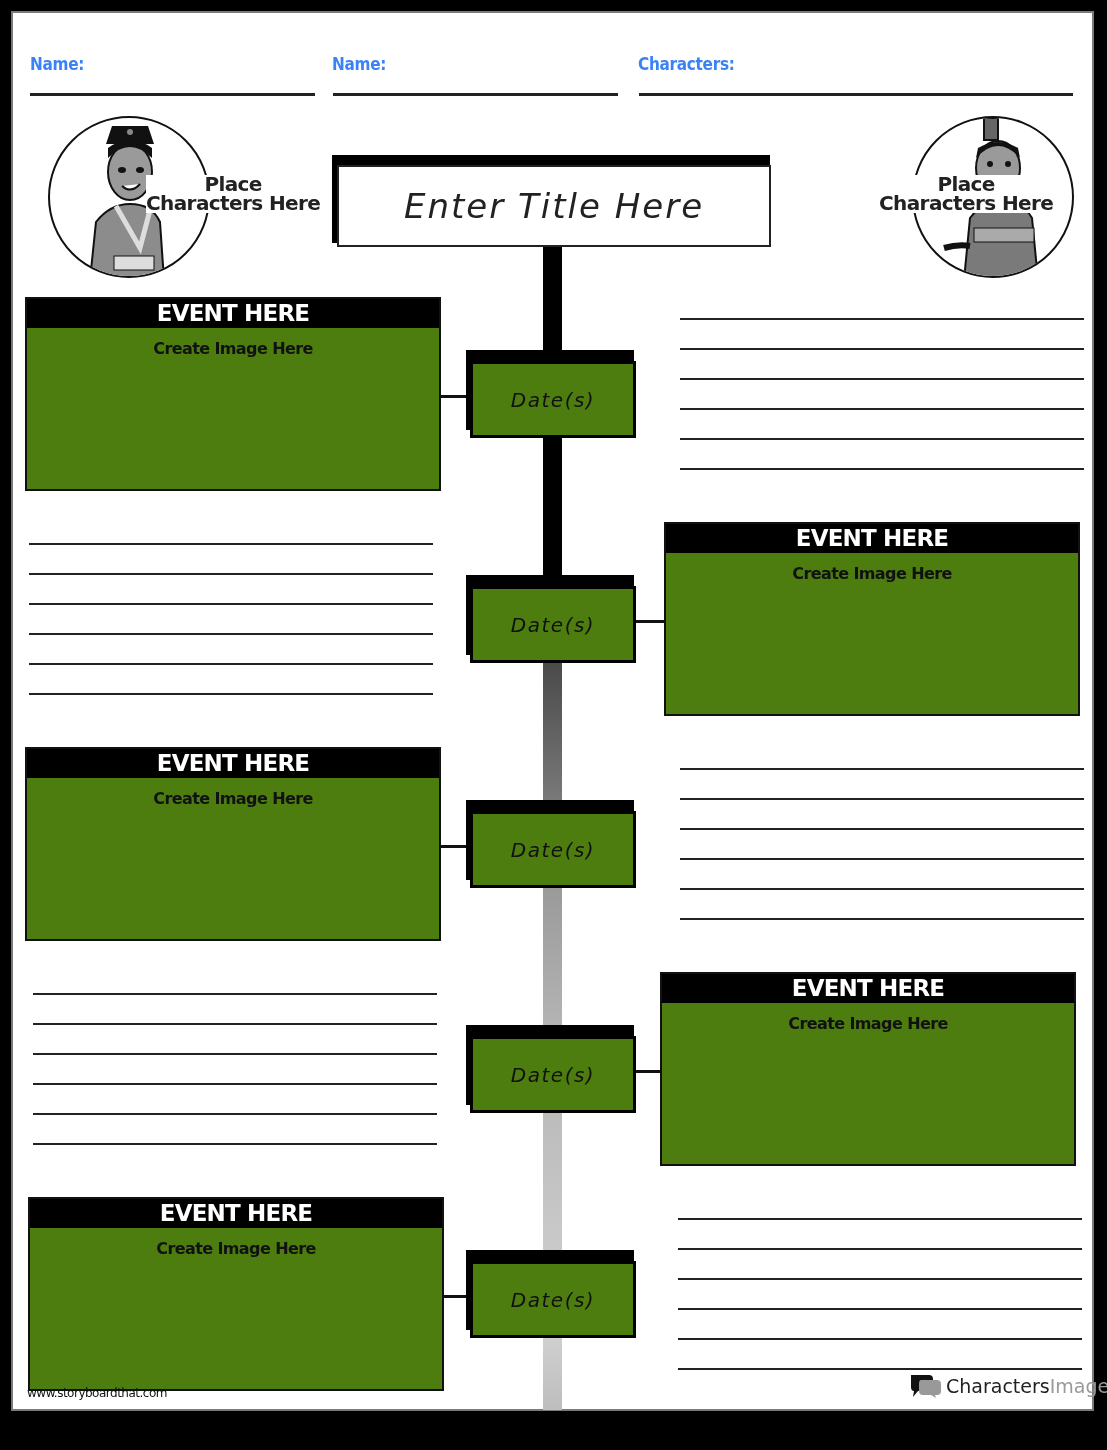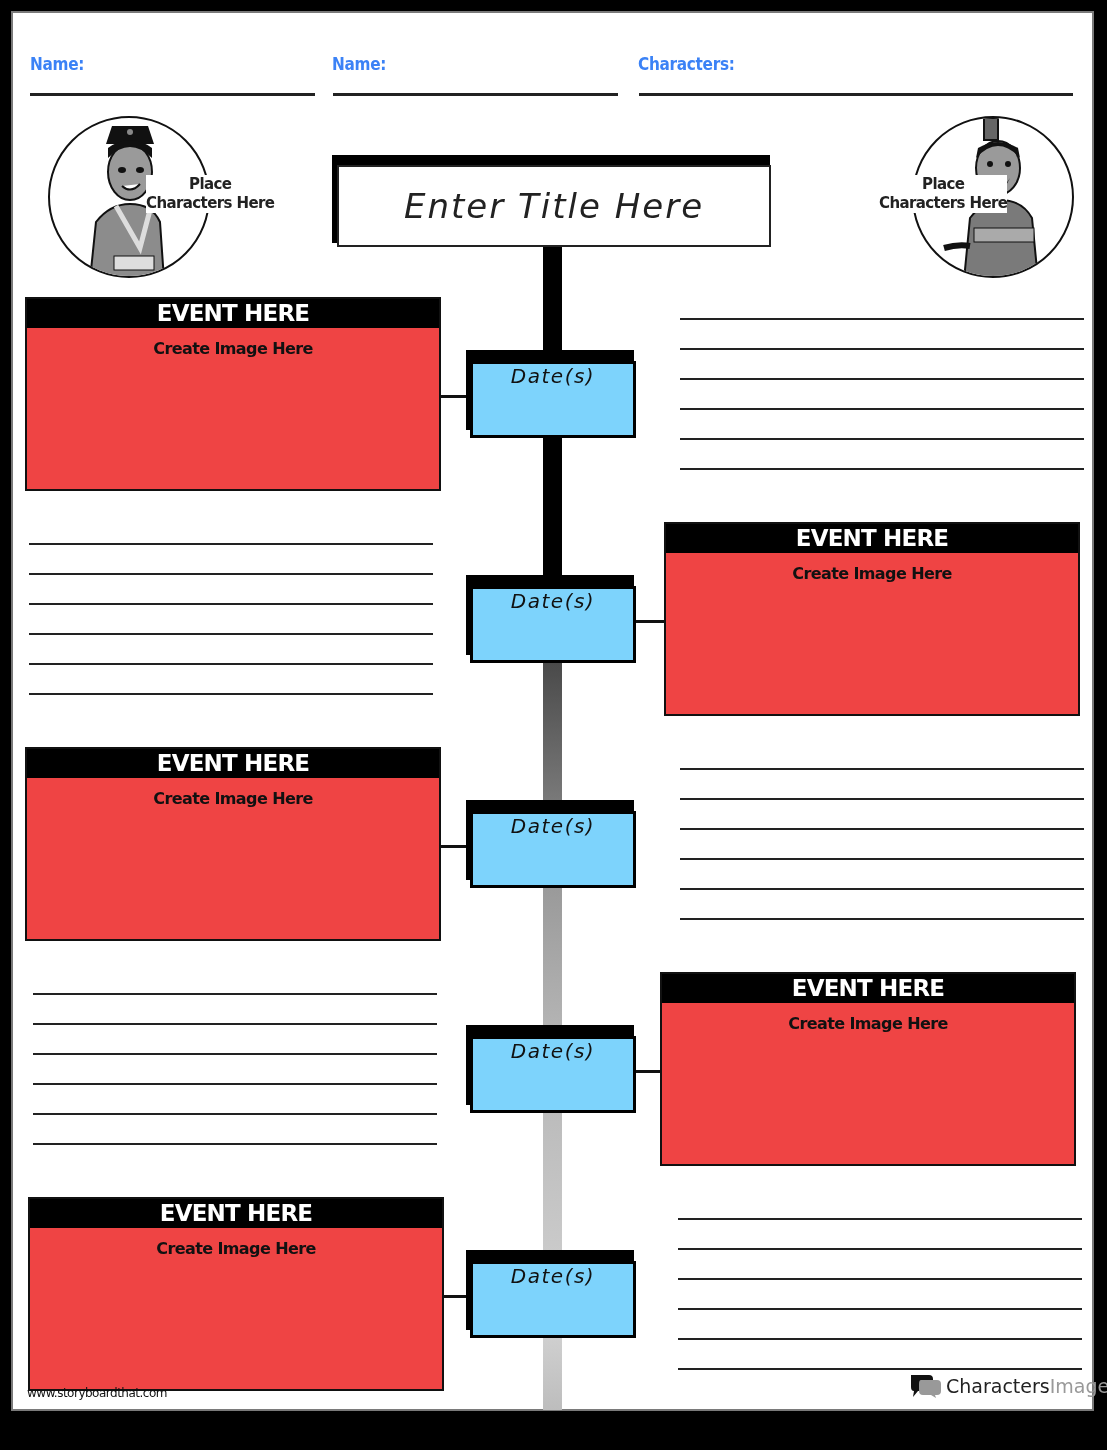--- a/index.html
+++ b/index.html
@@ -1,30 +1,30 @@
 <!DOCTYPE html>
 <html><head>
 <meta charset="utf-8">
 <style>
   html, body { margin:0; padding:0; }
   body { width:1107px; height:1450px; background:#000; position:relative; overflow:hidden; font-family:"Liberation Sans", sans-serif; }
   .page { position:absolute; left:11px; top:11px; width:1083px; height:1400px; background:#fff; border:2px solid #7a7a7a; box-sizing:border-box; }
   .hdr-label { position:absolute; top:54px; font-size:17px; font-weight:bold; color:#3b82f6; font-family:"DejaVu Sans", sans-serif; font-stretch:condensed; letter-spacing:-0.3px; }
   .hdr-line { position:absolute; top:93px; height:3px; background:#222; }
   .char-circle { position:absolute; width:162px; height:162px; border:2px solid #111; border-radius:50%; box-sizing:border-box; background:#fff; overflow:hidden; }
-  .char-text { position:absolute; font-size:15px; font-weight:bold; color:#222; text-align:center; line-height:19px; font-family:"DejaVu Sans", sans-serif; letter-spacing:-0.6px; background:#fff; }
+  .char-text { position:absolute; font-size:20px; font-weight:bold; color:#222; text-align:center; line-height:19px; font-family:"DejaVu Sans", sans-serif; letter-spacing:-0.6px; background:#fff; }
   .title-back { position:absolute; left:332px; top:155px; width:438px; height:88px; background:#000; }
   .title-box { position:absolute; left:337px; top:165px; width:434px; height:82px; background:#fff; border:2px solid #222; box-sizing:border-box; display:flex; align-items:center; justify-content:center; }
   .title-text { font-size:34px; font-style:italic; color:#222; letter-spacing:2px; font-family:"DejaVu Sans", sans-serif; }
   .spine { position:absolute; left:543px; width:19px; }
-  .event { position:absolute; border:2px solid #111; box-sizing:border-box; background:#ef4444; }
+  .event { position:absolute; border:2px solid #111; box-sizing:border-box; background:#4d7c0f; }
   .event-head { height:29px; background:#000; color:#fff; font-size:23px; font-weight:bold; text-align:center; line-height:29px; font-family:"DejaVu Sans", sans-serif; letter-spacing:-0.8px; }
   .event-body { text-align:center; font-size:16px; font-weight:bold; color:#111; padding-top:11px; font-family:"DejaVu Sans", sans-serif; letter-spacing:-0.6px; }
   .date-back { position:absolute; width:168px; height:80px; background:#000; }
-  .date-box { position:absolute; width:166px; height:77px; background:#7dd3fc; border:3px solid #000; box-sizing:border-box; display:flex; justify-content:center; }
+  .date-box { position:absolute; width:166px; height:77px; background:#4d7c0f; border:3px solid #000; box-sizing:border-box; display:flex; align-items:center; justify-content:center; }
   .date-text { font-size:20px; font-style:italic; color:#111; letter-spacing:1.5px; font-family:"DejaVu Sans", sans-serif; }
   .connector { position:absolute; height:3px; background:#111; }
   .wline { position:absolute; height:2px; background:#222; }
   .footer-url { position:absolute; left:27px; top:1386px; font-size:12px; font-weight:normal; color:#111; font-family:"DejaVu Sans", sans-serif; letter-spacing:-0.5px; }
   .brand { position:absolute; left:909px; top:1373px; display:flex; align-items:center; }
   .brand-a { font-size:19px; color:#222; font-family:"DejaVu Sans", sans-serif; }
   .brand-b { font-size:19px; color:#999; font-family:"DejaVu Sans", sans-serif; }
 </style>
 </head>
 <body>

